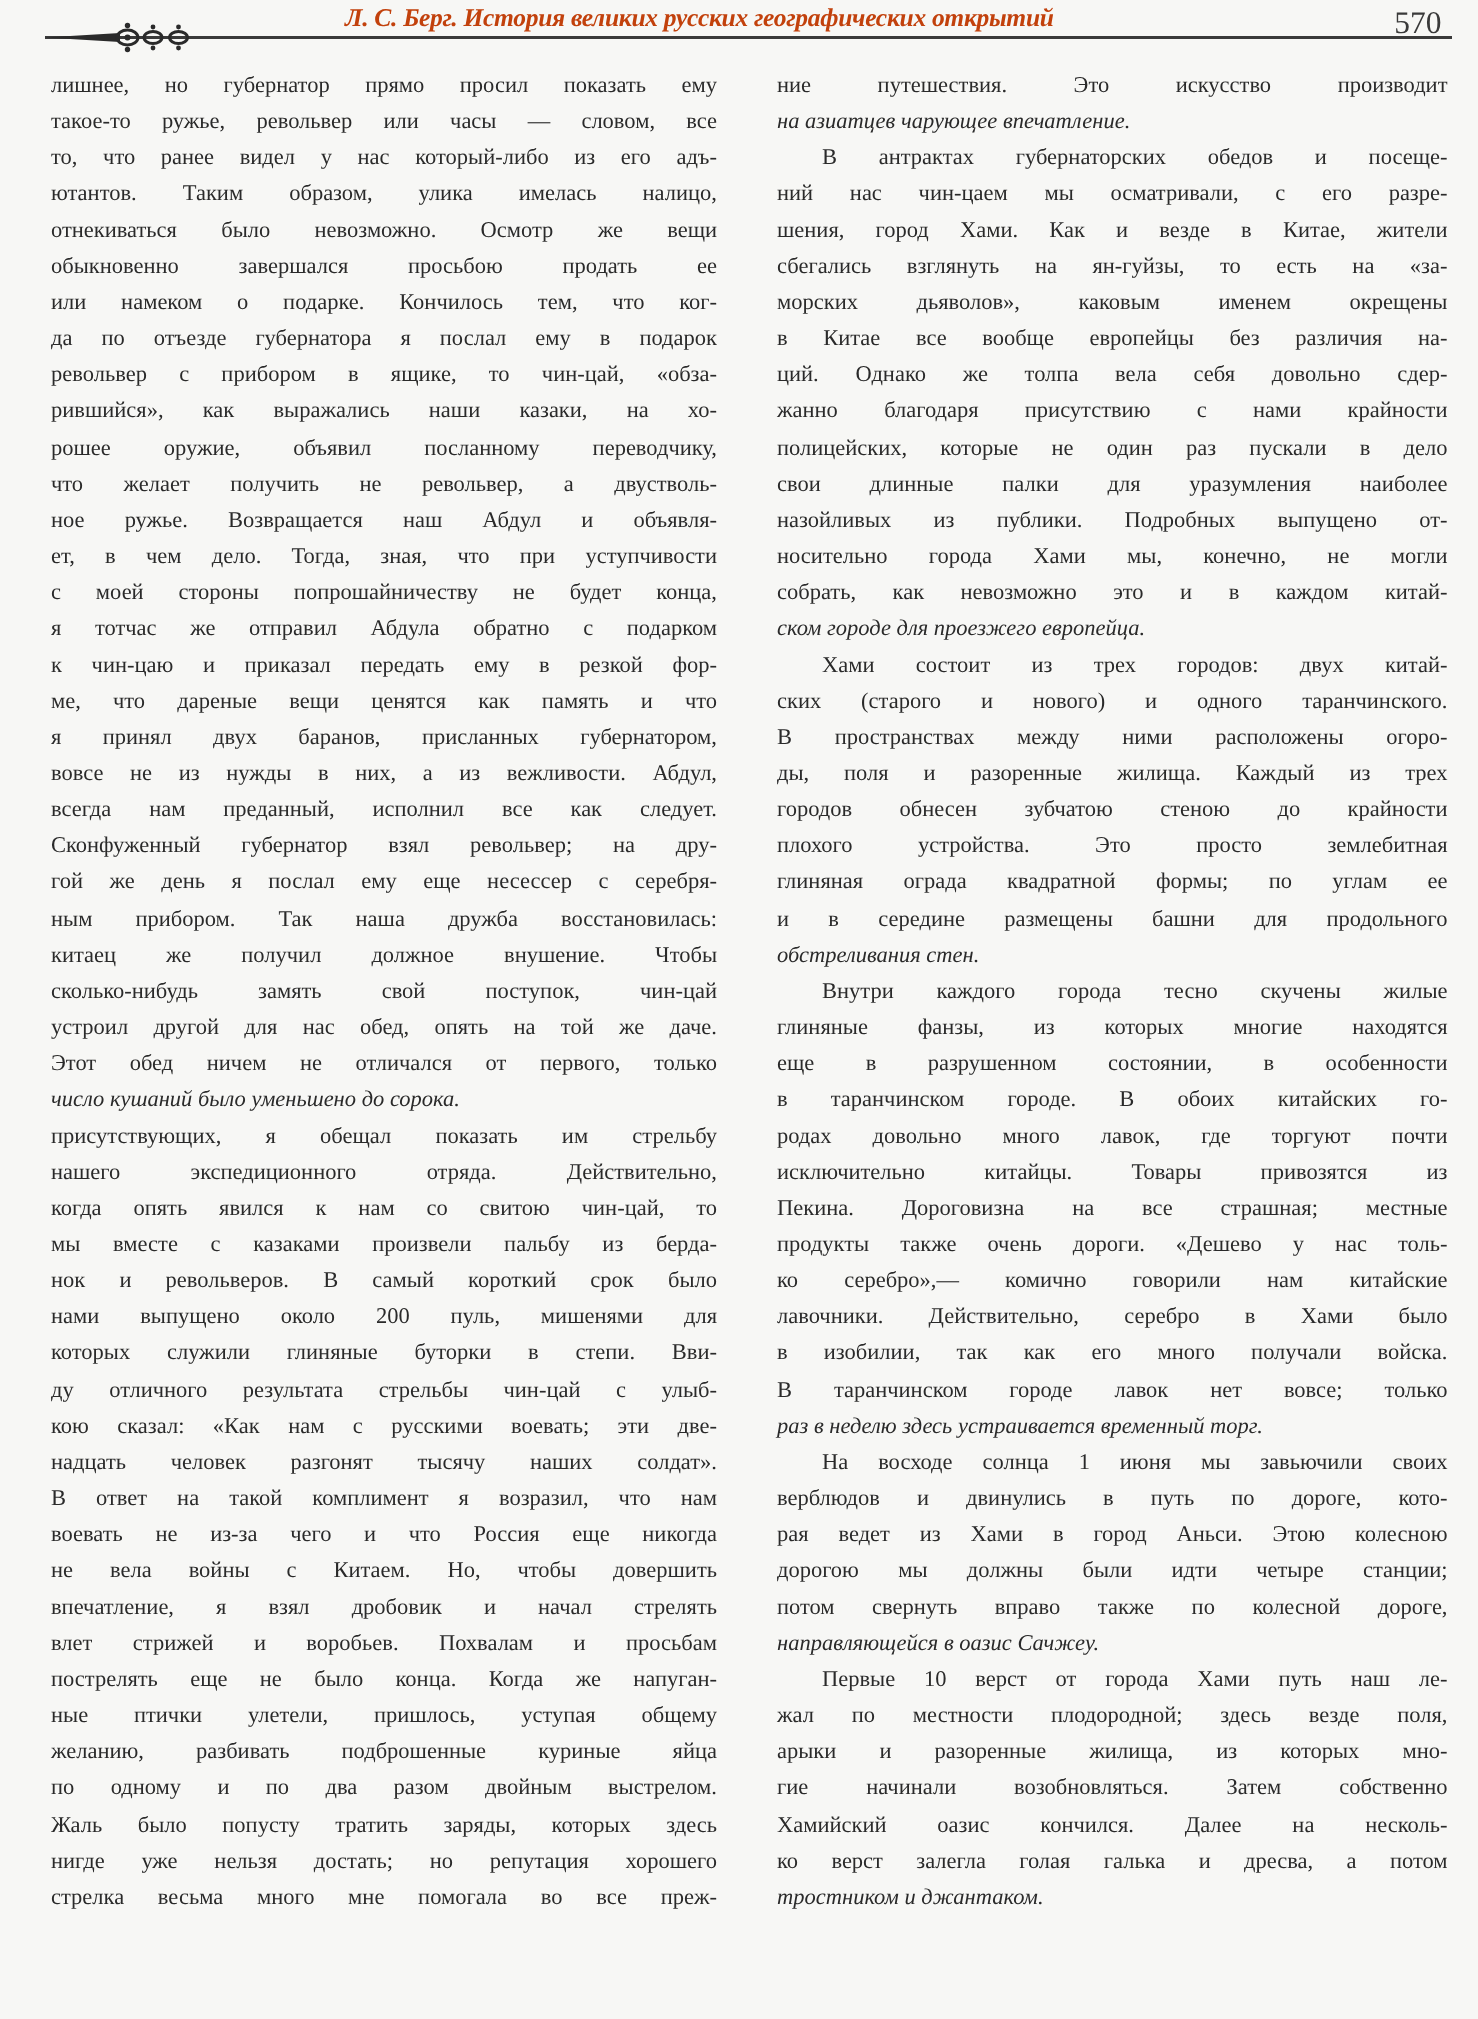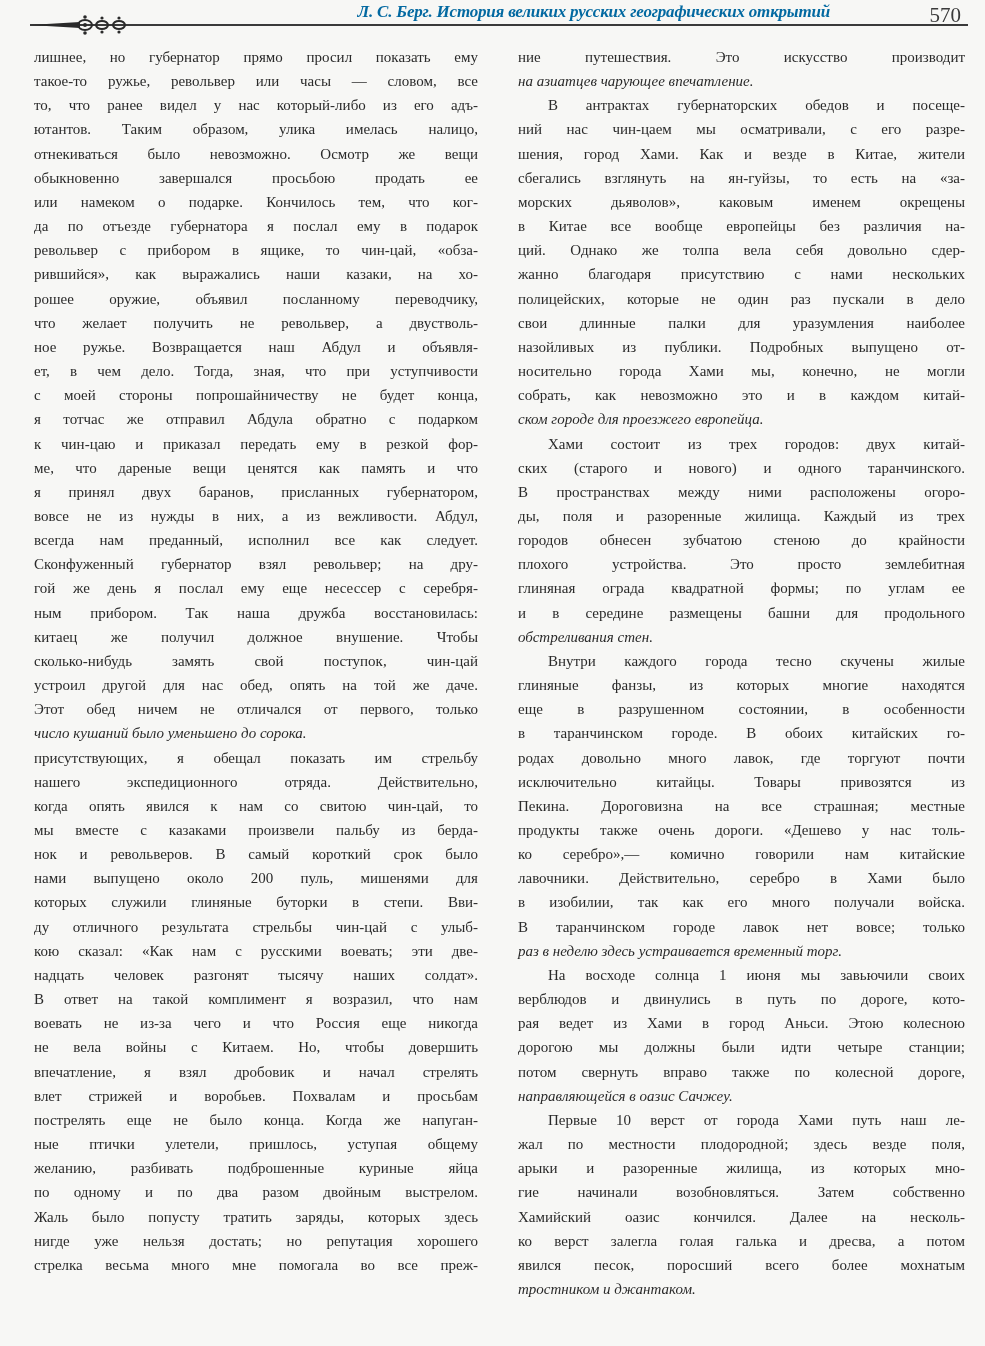--- a/index.html
+++ b/index.html
@@ -15,24 +15,24 @@
   }
   .header-rule {
     position: absolute; left: 128px; top: 24px; width: 840px; height: 2px;
     background: #3a3a3a;
   }
   .ornament {
     position: absolute; left: 30px; top: 14px; width: 110px; height: 22px;
   }
   .header-title {
     position: absolute; left: 230px; top: 2px; width: 600px;
-    text-align: right;
+    text-align: left;
     font-style: italic; font-weight: bold;
     font-size: 17px; letter-spacing: -0.2px;
-    color: #0369a1;
+    color: #c2410c;
   }
   .page-number {
     position: absolute; right: 24px; top: 3px;
     font-size: 21px; color: #3a3a3a;
   }
   .column {
     position: absolute; top: 45px;
     font-size: 15px; line-height: 24.15px;
     text-align: justify;
     hyphens: manual;
@@ -122,21 +122,21 @@
 <div class="column col-right">
     <span class="line">ние путешествия. Это искусство производит</span>
     <span class="line last">на азиатцев чарующее впечатление.</span>
     <span class="line indent">В антрактах губернаторских обедов и посеще-</span>
     <span class="line">ний нас чин-цаем мы осматривали, с его разре-</span>
     <span class="line">шения, город Хами. Как и везде в Китае, жители</span>
     <span class="line">сбегались взглянуть на ян-гуйзы, то есть на «за-</span>
     <span class="line">морских дьяволов», каковым именем окрещены</span>
     <span class="line">в Китае все вообще европейцы без различия на-</span>
     <span class="line">ций. Однако же толпа вела себя довольно сдер-</span>
-    <span class="line">жанно благодаря присутствию с нами нескольких</span>
+    <span class="line">жанно благодаря присутствию с нами крайности</span>
     <span class="line">полицейских, которые не один раз пускали в дело</span>
     <span class="line">свои длинные палки для уразумления наиболее</span>
     <span class="line">назойливых из публики. Подробных выпущено от-</span>
     <span class="line">носительно города Хами мы, конечно, не могли</span>
     <span class="line">собрать, как невозможно это и в каждом китай-</span>
     <span class="line last">ском городе для проезжего европейца.</span>
     <span class="line indent">Хами состоит из трех городов: двух китай-</span>
     <span class="line">ских (старого и нового) и одного таранчинского.</span>
     <span class="line">В пространствах между ними расположены огоро-</span>
     <span class="line">ды, поля и разоренные жилища. Каждый из трех</span>
@@ -163,15 +163,14 @@
     <span class="line">рая ведет из Хами в город Аньси. Этою колесною</span>
     <span class="line">дорогою мы должны были идти четыре станции;</span>
     <span class="line">потом свернуть вправо также по колесной дороге,</span>
     <span class="line last">направляющейся в оазис Сачжеу.</span>
     <span class="line indent">Первые 10 верст от города Хами путь наш ле-</span>
     <span class="line">жал по местности плодородной; здесь везде поля,</span>
     <span class="line">арыки и разоренные жилища, из которых мно-</span>
     <span class="line">гие начинали возобновляться. Затем собственно</span>
     <span class="line">Хамийский оазис кончился. Далее на несколь-</span>
     <span class="line">ко верст залегла голая галька и дресва, а потом</span>
-    <span class="line">явился песок, поросший всего более мохнатым</span>
     <span class="line last">тростником и джантаком.</span>
   </div>
 
 </body></html>

